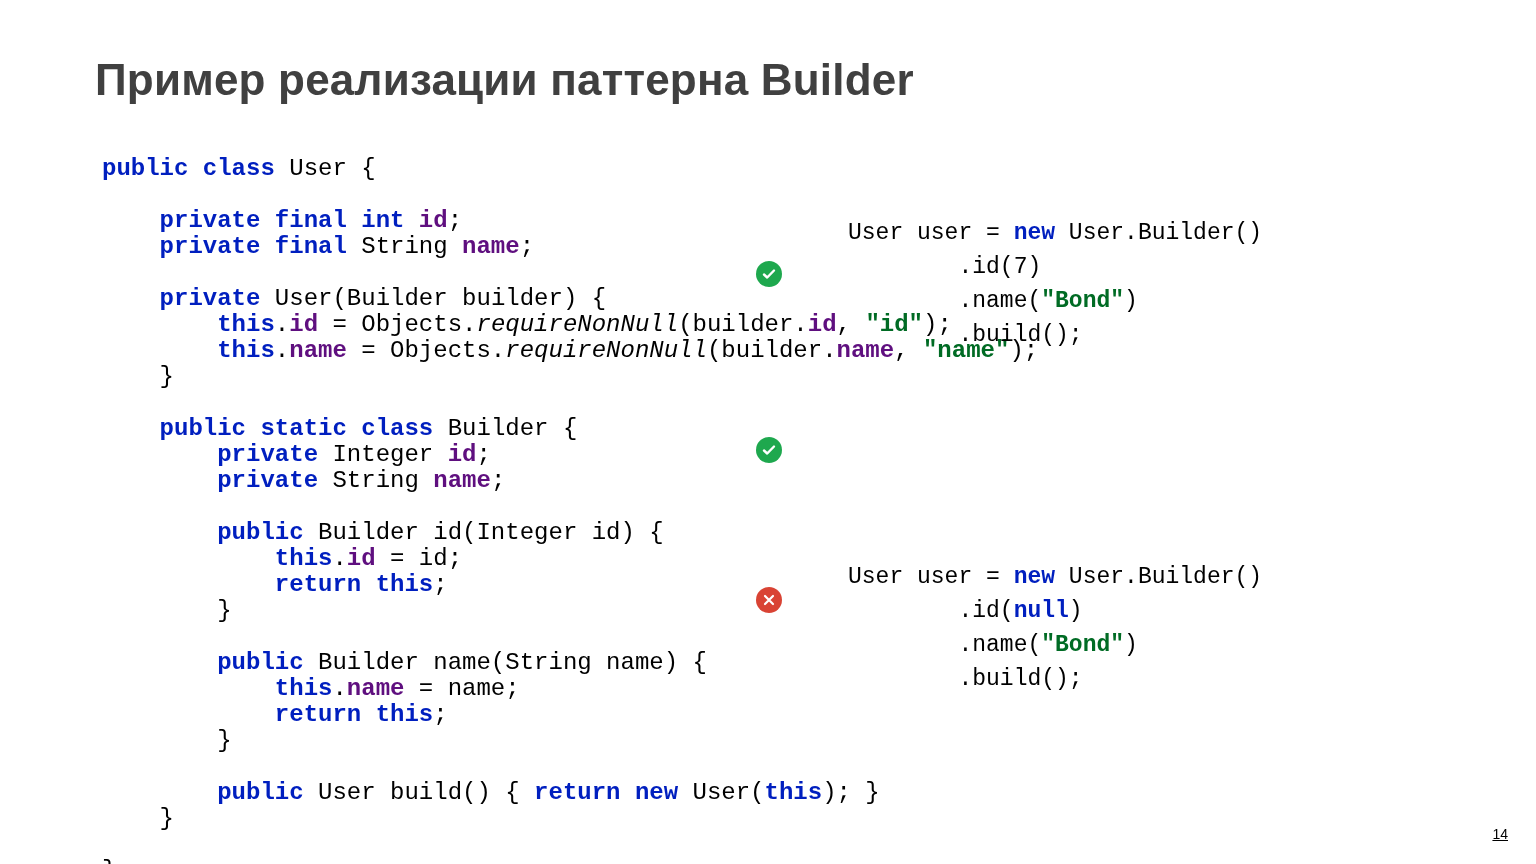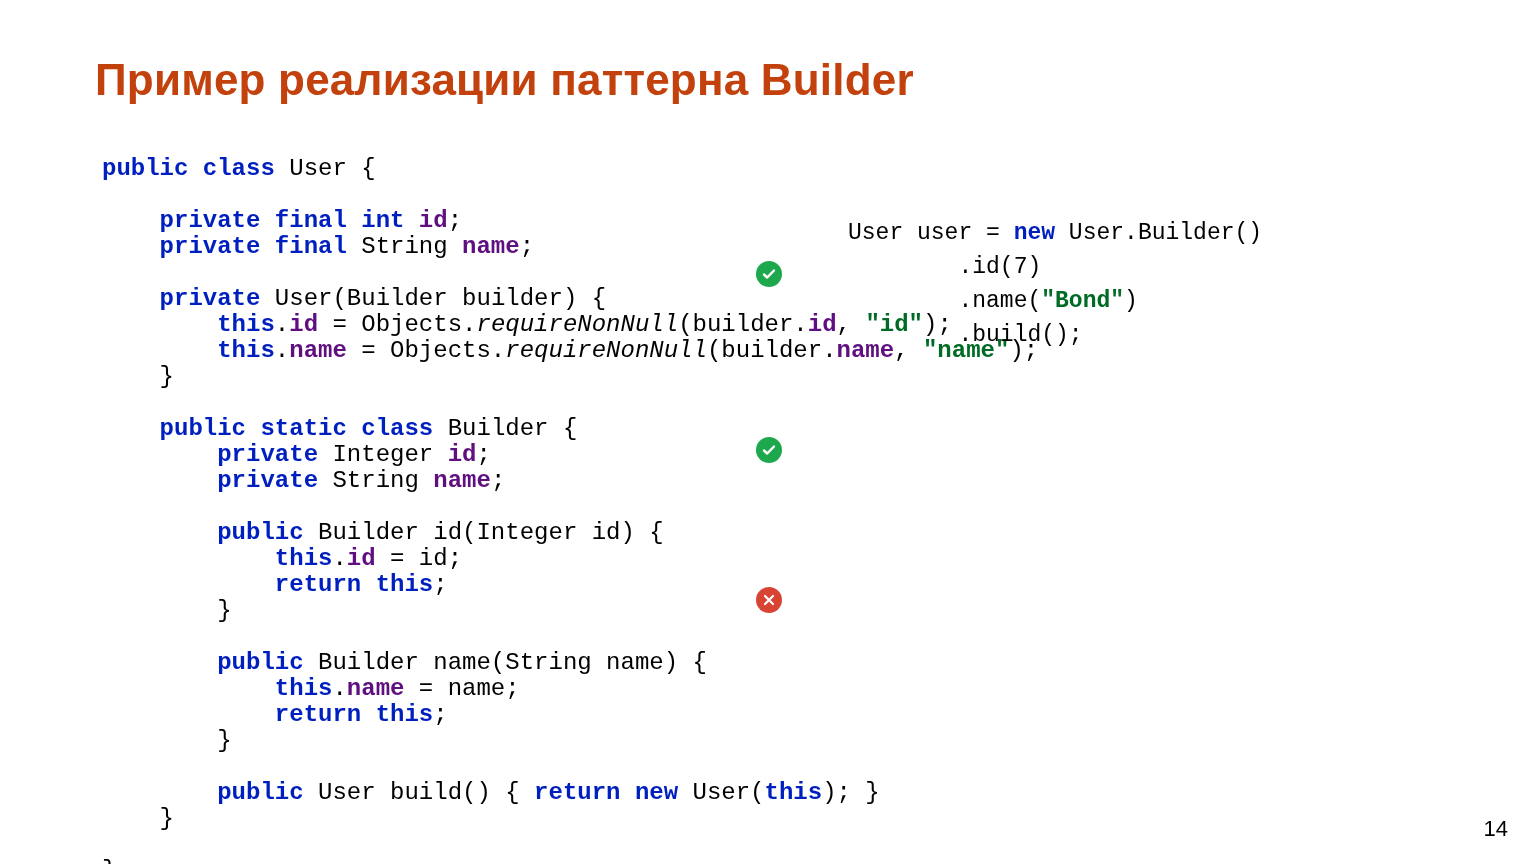--- a/index.html
+++ b/index.html
@@ -15,21 +15,21 @@
     position: relative;
     width: 1536px;
     height: 864px;
   }
   .title {
     position: absolute;
     left: 95px;
     top: 55px;
     font-size: 44px;
     font-weight: 900;
-    color: #c2410c;
+    color: #404040;
     letter-spacing: 0.2px;
   }
   .code-left {
     position: absolute;
     left: 102px;
     top: 156px;
     font-family: Liberation Mono, monospace;
     font-size: 24px;
     line-height: 26px;
     white-space: pre;
@@ -66,22 +66,23 @@
   .green { background: #1ea84e; }
   .red   { background: #d94334; }
   .b1 { left: 756px; top: 261px; }
   .b2 { left: 756px; top: 437px; }
   .b3 { left: 756px; top: 587px; }
 
   .pagenum {
     position: absolute;
     right: 28px;
     bottom: 22px;
-    font-size: 22px;
+    font-size: 14px;
     color: #000;
+    text-decoration: underline;
   }
 </style>
 </head>
 <body>
 
 <div class="slide">
 
   <div class="title">Пример реализации паттерна Builder</div>
 
   <div class="code-left"><span class="kw">public class</span><span> User {</span>
@@ -112,20 +113,24 @@
 <span>    }</span>
 <span></span>
 <span>}</span></div>
 
   <div class="code-right ex1"><span>User user = </span><span class="kw">new</span><span> User.Builder()</span>
 <span>        .id(7)</span>
 <span>        .name(</span><span class="str">"Bond"</span><span>)</span>
 <span>        .build();</span></div>
 
 
+  <div class="code-right ex3"><span>User user = </span><span class="kw">new</span><span> User.Builder()</span>
+<span>        .id(</span><span class="kw">null</span><span>)</span>
+<span>        .name(</span><span class="str">"Bond"</span><span>)</span>
+<span>        .build();</span></div>
 
   <div class="badge green b1">
     <svg width="16" height="16" viewBox="0 0 16 16">
         <path d="M3 8.5 L6.2 11.5 L13 4.5" fill="none" stroke="#fff" stroke-width="2.4" stroke-linecap="round" stroke-linejoin="round"></path>
       </svg>
   </div>
   <div class="badge green b2">
     <svg width="16" height="16" viewBox="0 0 16 16">
         <path d="M3 8.5 L6.2 11.5 L13 4.5" fill="none" stroke="#fff" stroke-width="2.4" stroke-linecap="round" stroke-linejoin="round"></path>
       </svg>

